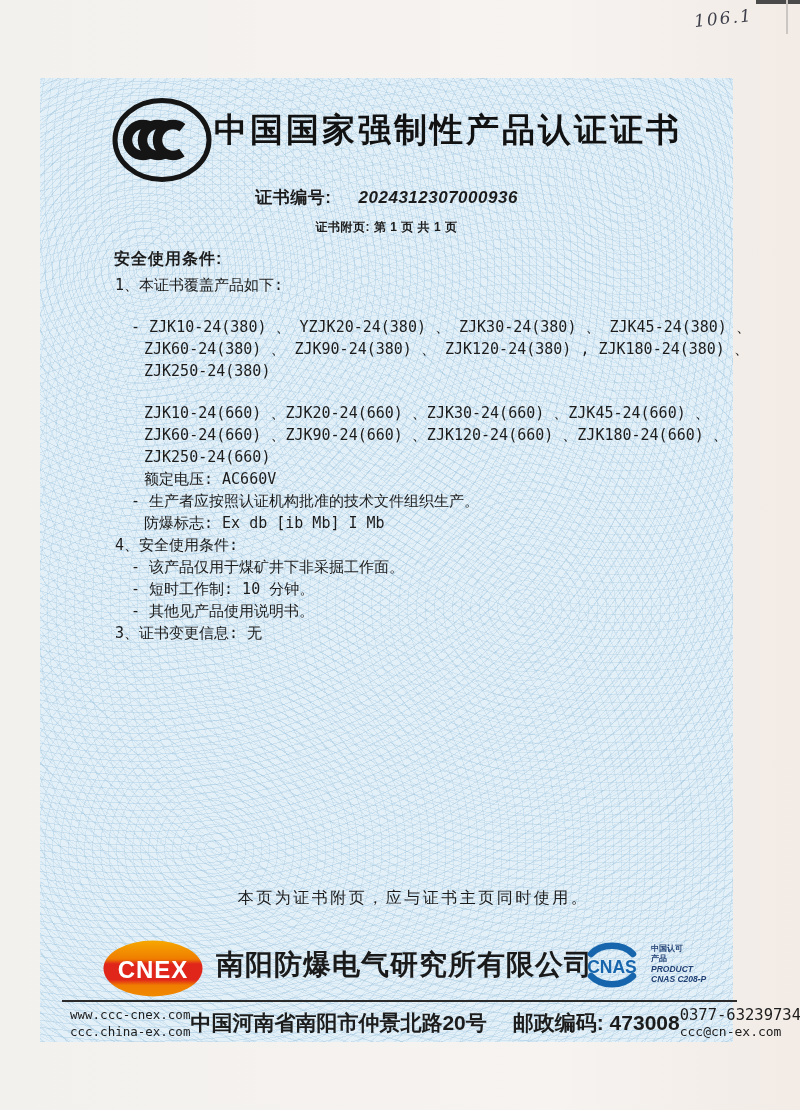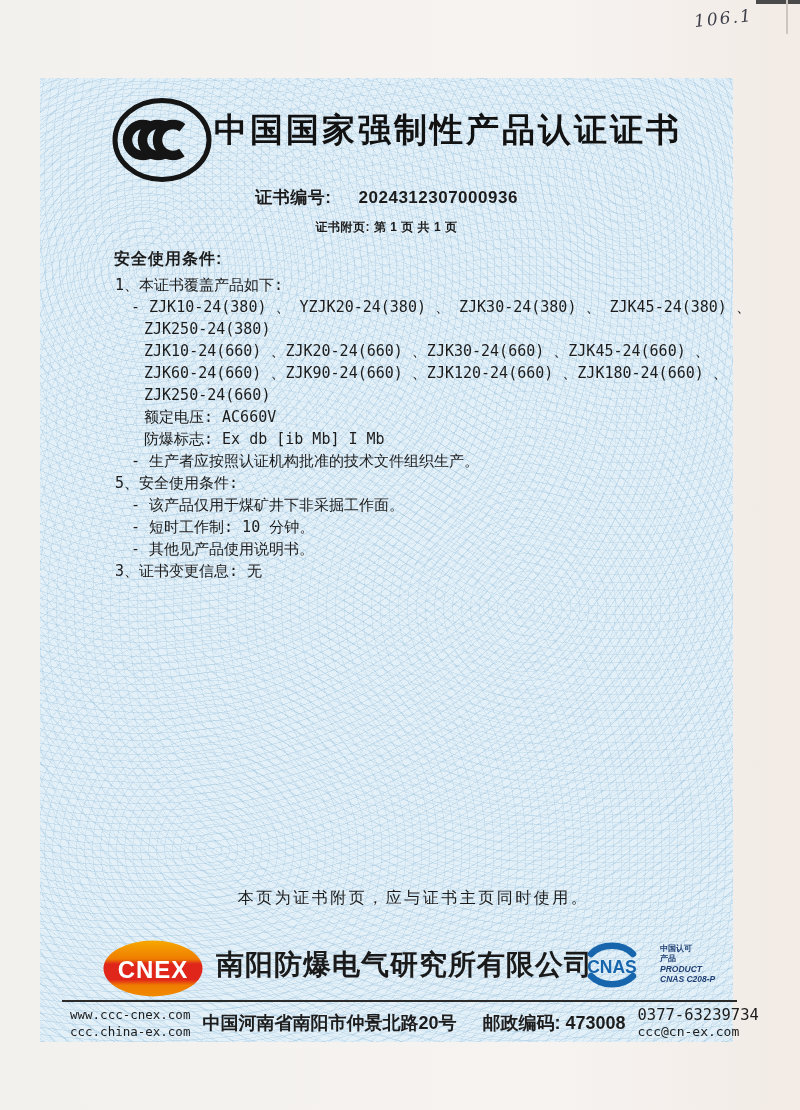--- a/index.html
+++ b/index.html
@@ -23,50 +23,50 @@
           repeating-radial-gradient(circle at 70% 55%, rgba(140,185,215,.20) 0 1px, rgba(255,255,255,0) 1px 9px),
           repeating-radial-gradient(circle at 25% 80%, rgba(140,185,215,.22) 0 1px, rgba(255,255,255,0) 1px 8px),
           repeating-radial-gradient(circle at 50% 35%, rgba(140,185,215,.15) 0 1px, rgba(255,255,255,0) 1px 10px);
         color:#1c1c1c;}
   .ccc-logo{position:absolute;left:70px;top:18px;}
   .cert-title{position:absolute;left:168px;top:30px;width:480px;text-align:center;
         font-size:33px;font-weight:bold;letter-spacing:3px;color:#121212;
         font-family:"Liberation Sans",sans-serif;white-space:nowrap;}
   .cert-no-line{position:absolute;left:0;top:108px;width:100%;text-align:center;
         font-size:17px;font-weight:bold;letter-spacing:.5px;}
-  .cert-no-line .num{font-family:"Liberation Sans",sans-serif;margin-left:22px;}
+  .cert-no-line .num{font-family:"Liberation Sans",sans-serif;margin-left:22px;font-style:italic;}
   .page-info-line{position:absolute;left:0;top:141px;width:100%;text-align:center;
         font-size:12px;font-weight:bold;letter-spacing:.5px;}
   .section-title{position:absolute;left:74px;top:171px;font-size:16px;font-weight:bold;
         letter-spacing:1px;}
   .lines{position:absolute;left:75px;top:196px;right:25px;}
   .line{font-family:"DejaVu Sans Mono","DejaVu Sans",sans-serif;
         font-size:15px;line-height:22px;white-space:nowrap;}
   .line.ind1{padding-left:0;}
   .line.ind2{padding-left:16px;}
   .line.ind3{padding-left:29px;}
-  .line.gap{margin-top:0;}
+  .line.gap{margin-top:20px;}
   .notice{position:absolute;left:0;top:810px;width:100%;text-align:center;
         font-size:16px;letter-spacing:2.5px;
         font-family:"DejaVu Serif","Liberation Serif",serif;margin-left:27px;}
   .cnex{position:absolute;left:63px;top:862px;}
   .company{position:absolute;left:176px;top:868px;font-size:28px;font-weight:bold;
         letter-spacing:1px;color:#1a1a1a;white-space:nowrap;}
   .cnas-block{position:absolute;left:541px;top:858px;display:flex;align-items:flex-start;}
-  .cnas-side{margin-left:17px;padding-top:8px;color:#1f3f73;font-weight:bold;
+  .cnas-side{margin-left:8px;padding-top:8px;color:#1f3f73;font-weight:bold;
         font-family:"Liberation Sans",sans-serif;}
   .cnas-side div{line-height:10px;}
   .cnas-cn{font-size:8px;}
   .cnas-en{font-size:8.5px;font-style:italic;}
   .rule{position:absolute;left:22px;top:922px;width:675px;height:2px;background:#2b2b2b;}
   .contact-row{position:absolute;left:22px;top:927px;width:675px;height:36px;
-        display:flex;justify-content:space-between;align-items:center;gap:12px;}
+        display:flex;justify-content:space-between;align-items:center;}
   .websites{font-family:"DejaVu Sans Mono",monospace;font-size:12.5px;line-height:17px;
         padding-left:8px;white-space:nowrap;}
-  .address-block{font-size:18px;font-weight:bold;display:flex;gap:26px;white-space:nowrap;
+  .address-block{font-size:21px;font-weight:bold;display:flex;gap:26px;white-space:nowrap;
         font-family:"Liberation Sans",sans-serif;}
   .phone-email{font-family:"DejaVu Sans Mono",monospace;text-align:left;padding-right:2px;
         white-space:nowrap;}
   .phone{font-size:15.5px;line-height:18px;}
   .email{font-size:13px;line-height:16px;}
 </style>
 </head>
 <body>
 
 <div class="page">
@@ -98,28 +98,29 @@
     <div class="page-info-line">
       <span>证书附页:</span>
       <span>第 1 页 共 1 页</span>
     </div>
 
     <div class="section-title">安全使用条件:</div>
 
     <div class="lines">
         <div class="line ind1">1、本证书覆盖产品如下:</div>
         <div class="line ind2 gap">- ZJK10-24(380) 、 YZJK20-24(380) 、 ZJK30-24(380) 、 ZJK45-24(380) 、</div>
+        <div class="line ind3">ZJK60-24(380) 、 ZJK90-24(380) 、 ZJK120-24(380) , ZJK180-24(380) 、</div>
         <div class="line ind3">ZJK250-24(380)</div>
         <div class="line ind3 gap">ZJK10-24(660) 、ZJK20-24(660) 、ZJK30-24(660) 、ZJK45-24(660) 、</div>
         <div class="line ind3">ZJK60-24(660) 、ZJK90-24(660) 、ZJK120-24(660) 、ZJK180-24(660) 、</div>
         <div class="line ind3">ZJK250-24(660)</div>
         <div class="line ind3">额定电压: AC660V</div>
+        <div class="line ind2">- 生产者应按照认证机构批准的技术文件组织生产。</div>
         <div class="line ind3">防爆标志: Ex db [ib Mb] I Mb</div>
-        <div class="line ind2">- 生产者应按照认证机构批准的技术文件组织生产。</div>
-        <div class="line ind1">5、安全使用条件:</div>
+        <div class="line ind1">4、安全使用条件:</div>
         <div class="line ind2">- 该产品仅用于煤矿井下非采掘工作面。</div>
         <div class="line ind2">- 短时工作制: 10 分钟。</div>
         <div class="line ind2">- 其他见产品使用说明书。</div>
         <div class="line ind1">3、证书变更信息: 无</div>
       </div>
 
     <div class="notice">本页为证书附页，应与证书主页同时使用。</div>
 
     <div class="cnex">
       <svg width="100" height="57" viewBox="0 0 100 57" aria-hidden="true">

